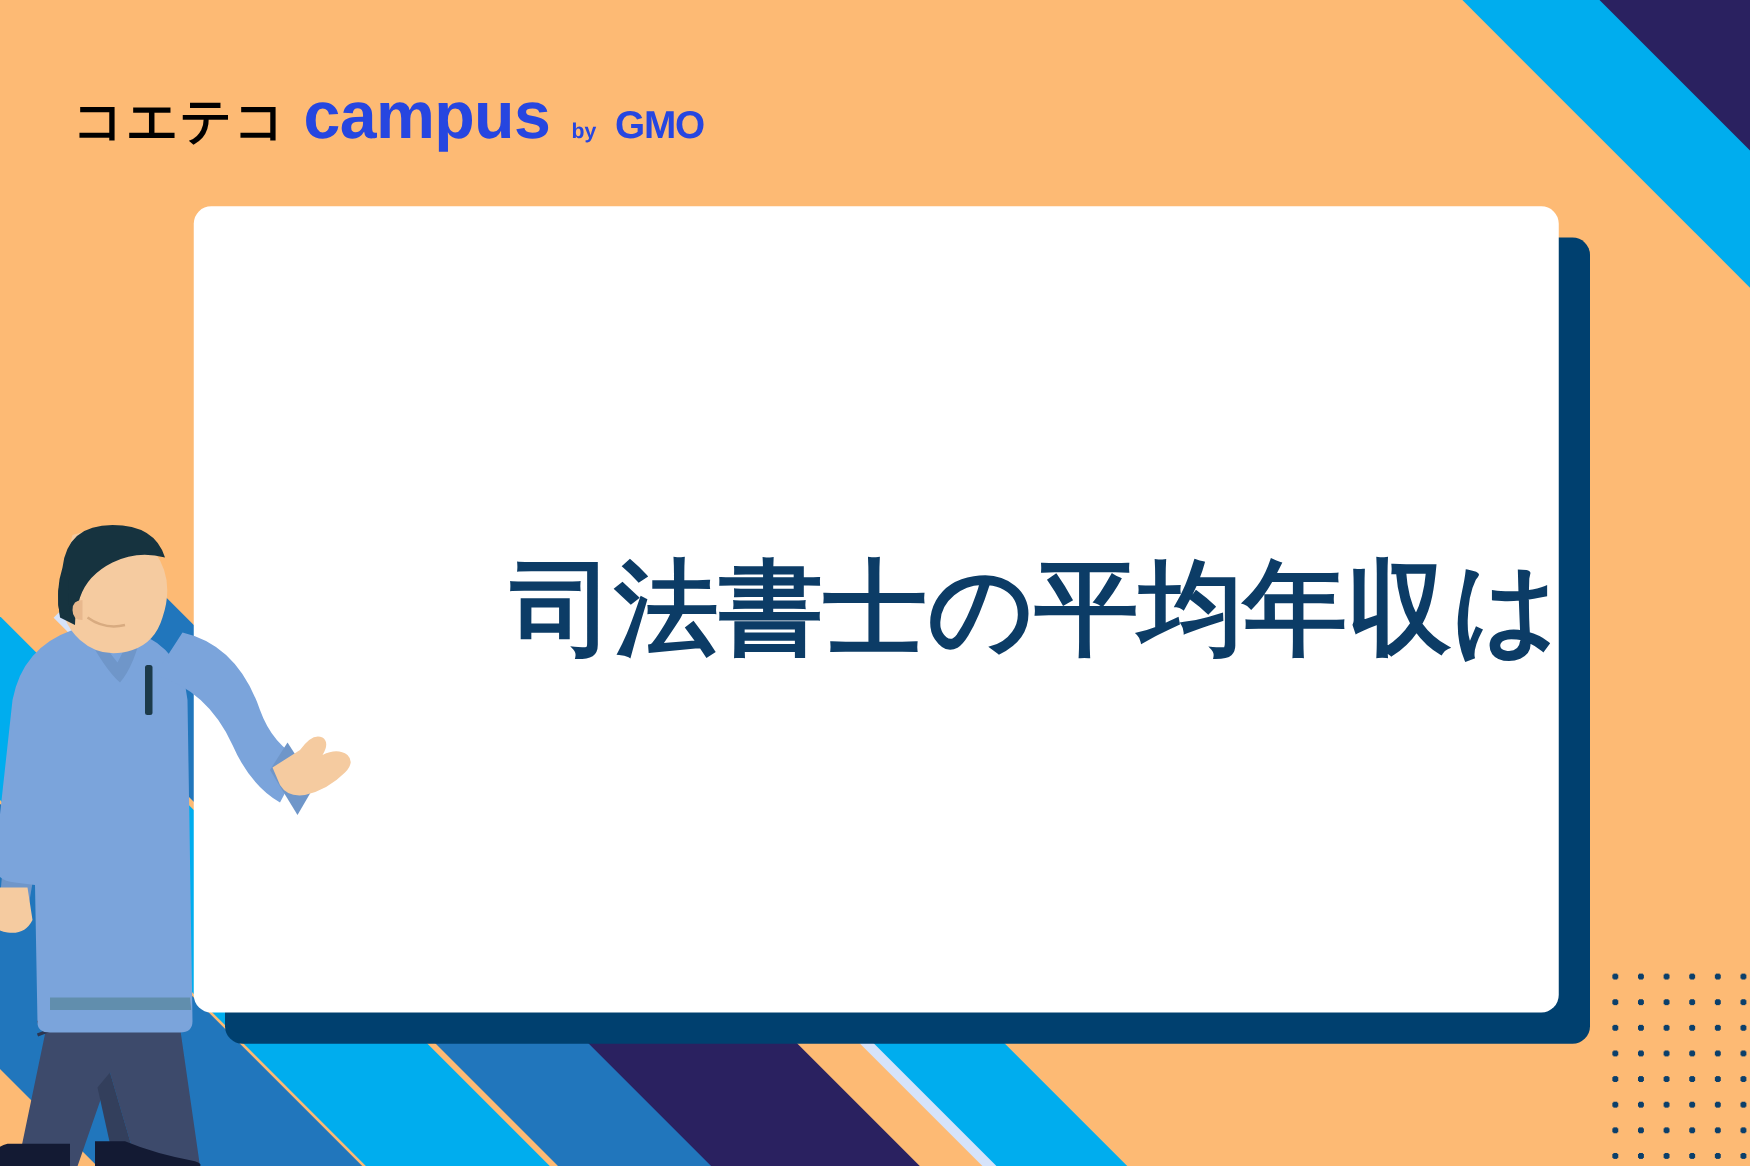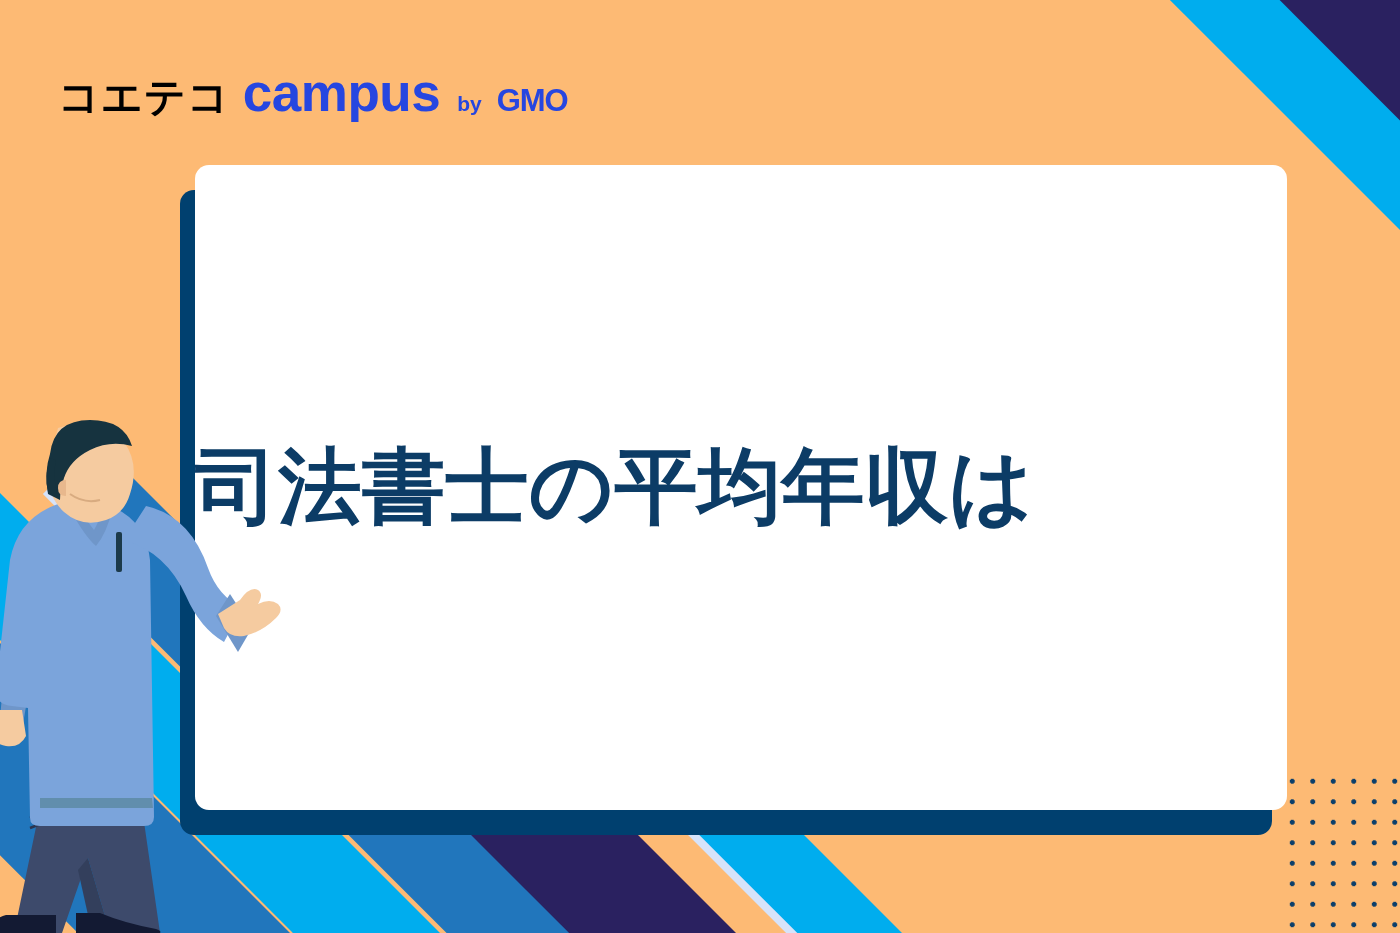--- a/index.html
+++ b/index.html
@@ -81,21 +81,21 @@
     font-family: "DejaVu Sans", "Liberation Sans", sans-serif;
   }
   #logo .mark-campus {
     font-size: 53px;
     font-weight: 700;
     letter-spacing: -0.5px;
     color: #2646e0;
     line-height: 1;
   }
   #logo .mark-by {
-    font-size: 21px;
+    font-size: 17px;
     font-weight: 700;
     color: #2646e0;
     line-height: 1;
     margin-left: 4px;
   }
   #logo .mark-gmo {
     font-size: 31px;
     font-weight: 700;
     letter-spacing: -1px;
     color: #2646e0;
@@ -116,22 +116,21 @@
   #card {
     position: absolute;
     left: 155px;
     top: 165px;
     width: 1092px;
     height: 645px;
     background: #ffffff;
     border-radius: 14px;
     display: flex;
     align-items: center;
-    justify-content: flex-start;
-    margin-left: 40px;
+    justify-content: flex-end;
   }
   #headline {
     margin: 0;
     text-align: center;
     color: #0c3c66;
     font-family: "DejaVu Sans", "Liberation Sans", sans-serif;
     font-weight: 700;
     font-size: 83px;
     line-height: 1.28;
     letter-spacing: 0.5px;

